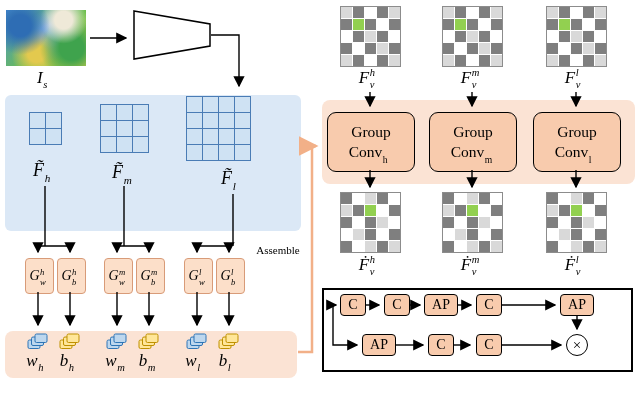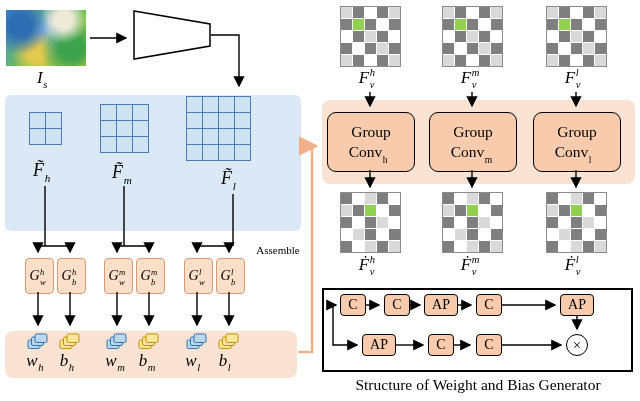--- a/index.html
+++ b/index.html
@@ -419,21 +419,20 @@
   <div class="sblock" style="left:428px;top:334px;width:26px">
       <span>C</span>
     </div>
   <div class="sblock" style="left:476px;top:334px;width:26px">
       <span>C</span>
     </div>
   <div class="mult">
       <span>×</span>
     </div>
 
-  <div class="lbl" style="left:318px;top:376px;width:320px;font-size:15.5px">Structure of Weight and Bias Generator</div>
 
   <svg id="arrows" width="640" height="401">
     <defs>
       <marker id="ah" markerWidth="8" markerHeight="8" refX="7" refY="4" orient="auto">
         <path d="M0,0 L8,4 L0,8 z" fill="#000"></path>
       </marker>
       <marker id="ahp" markerWidth="8" markerHeight="8" refX="7" refY="4" orient="auto">
         <path d="M0,0 L8,4 L0,8 z" style="fill:var(--arrow-peach,#f2b088)"></path>
       </marker>
     </defs>

